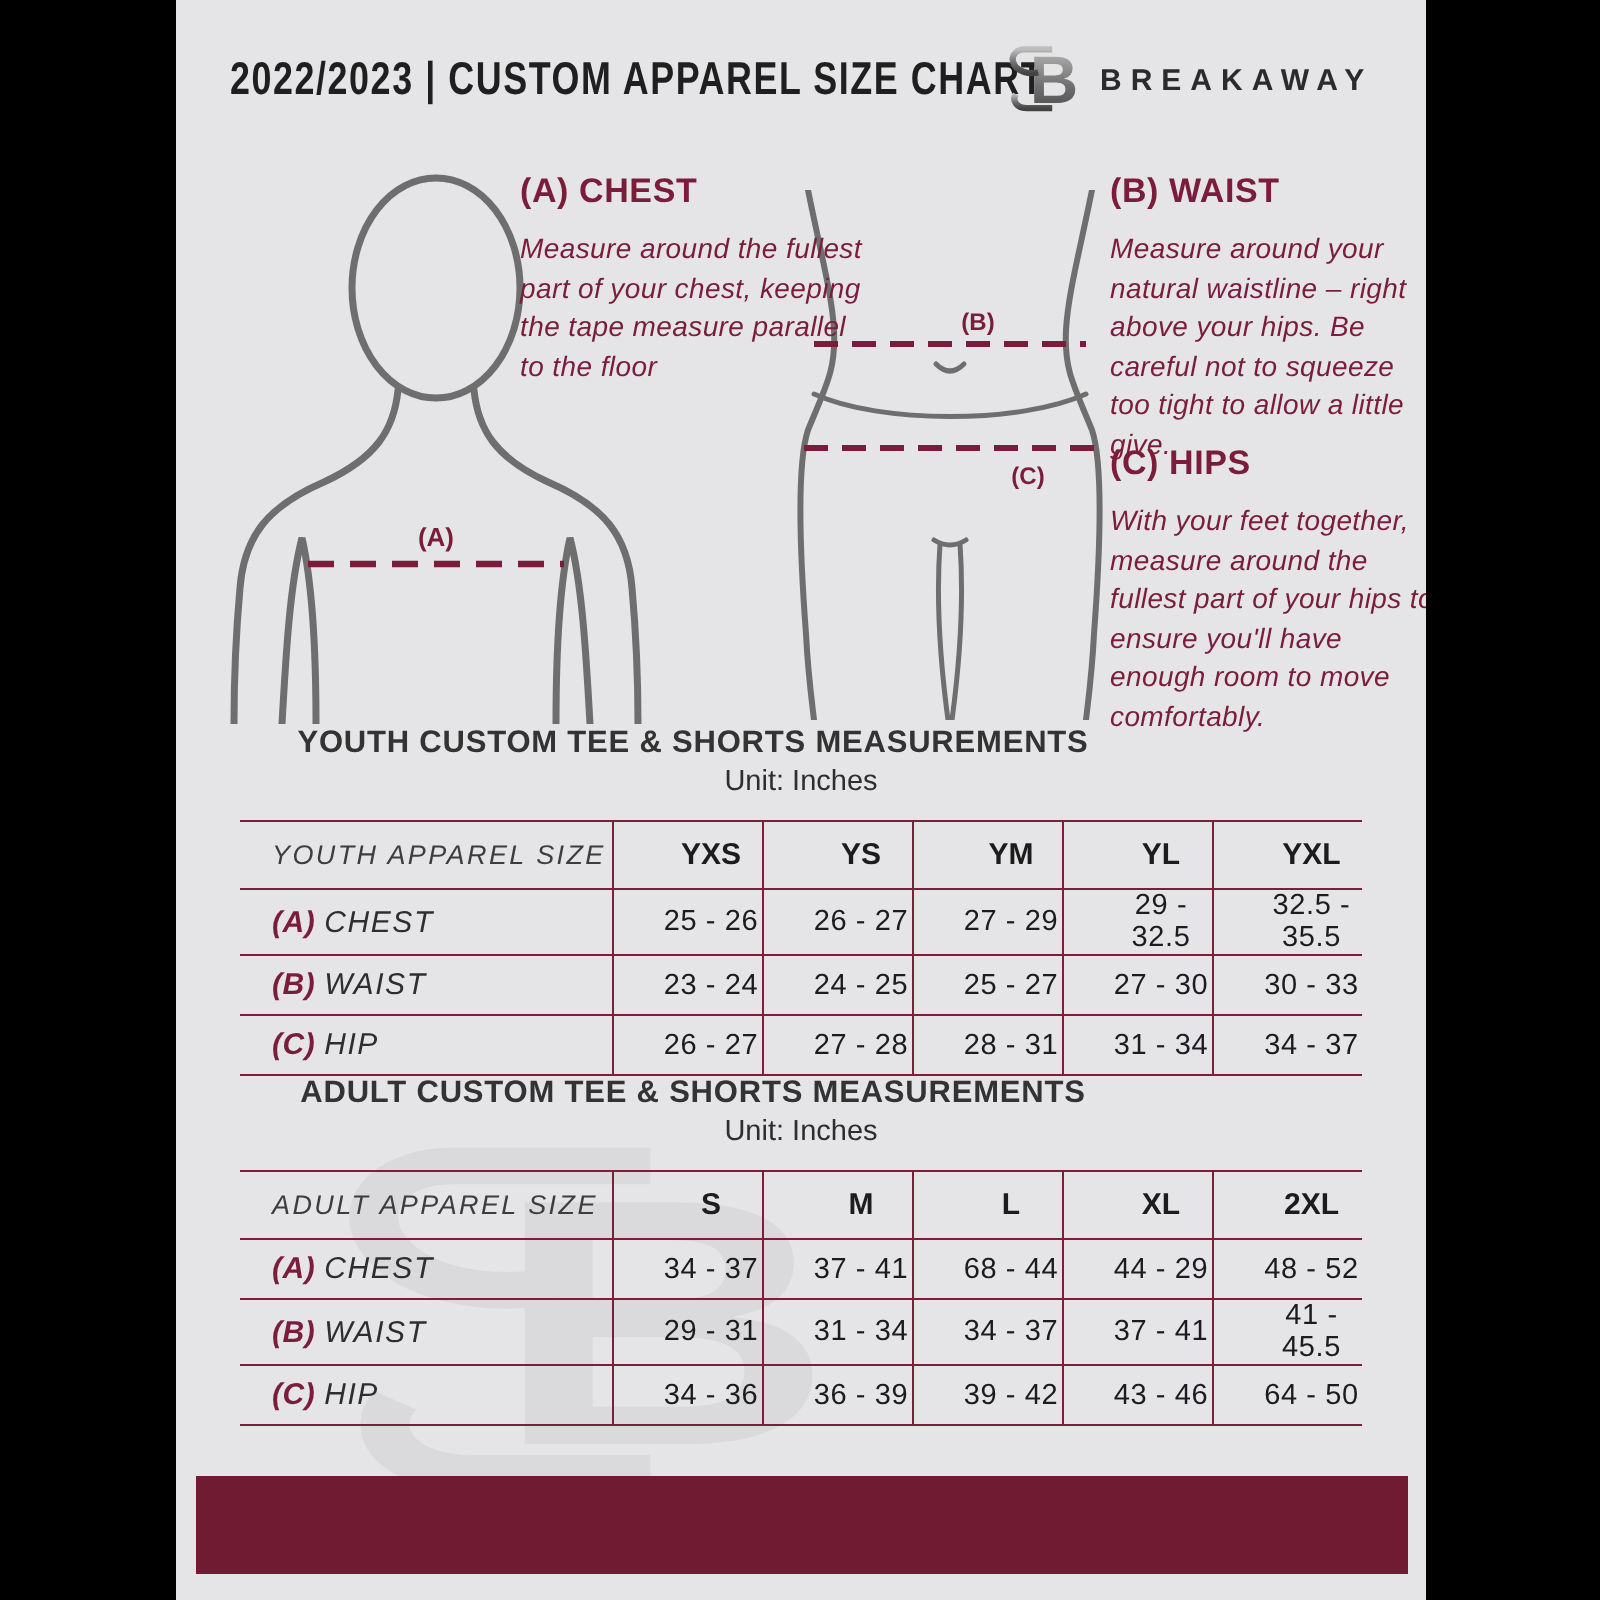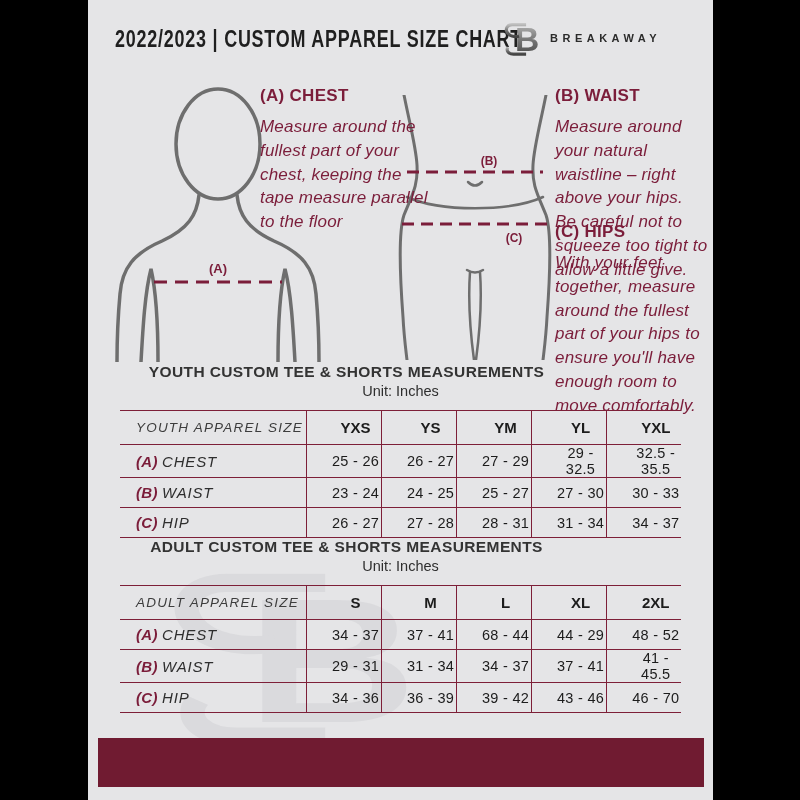--- a/index.html
+++ b/index.html
@@ -28,35 +28,35 @@
   .doc-title{
     position:absolute;left:27px;top:26px;
     font-size:23px;font-weight:700;color:#1f1f1f;
     letter-spacing:1px;white-space:nowrap;
     transform:scaleX(0.78);transform-origin:left center;
     z-index:1;
   }
   .logo-box{position:absolute;left:415px;top:15px;width:42px;height:46px;z-index:1;}
   .brand-name{
     position:absolute;left:462px;top:32px;
-    font-size:11px;font-weight:700;color:#2b2b2b;letter-spacing:4.5px;
+    font-size:15px;font-weight:700;color:#2b2b2b;letter-spacing:4.5px;
     white-space:nowrap;z-index:1;
   }
   
   .fig{position:absolute;z-index:1;}
   #fig-upper{left:22px;top:82px;}
   #fig-lower{left:302px;top:95px;}
   
   .instr{position:absolute;z-index:1;}
   .instr h3{
     font-size:17px;font-weight:700;color:var(--maroon);
     letter-spacing:0.3px;margin-bottom:9px;
   }
   .instr p{
-    font-size:17px;font-style:italic;color:var(--maroon);
+    font-size:14px;font-style:italic;color:var(--maroon);
     line-height:1.4;letter-spacing:0.2px;
   }
   #instr-chest{left:172px;top:86px;width:172px;}
   #instr-waist{left:467px;top:86px;width:154px;}
   #instr-hips{left:467px;top:222px;width:162px;}
   
   .sect-title{
     position:absolute;left:0;width:517px;text-align:center;
     font-size:15.5px;font-weight:700;color:#333;letter-spacing:0.4px;z-index:1;
   }
@@ -235,19 +235,19 @@
         <td>34 - 37</td>
         <td>37 - 41</td>
         <td>41 - 45.5</td>
       </tr>
       <tr>
         <td class="c0"><span class="marker">(C)</span> <span class="rowlabel">HIP</span></td>
         <td>34 - 36</td>
         <td>36 - 39</td>
         <td>39 - 42</td>
         <td>43 - 46</td>
-        <td>46 - 70</td>
+        <td>64 - 50</td>
       </tr>
     </tbody>
   </table>
 
   <div id="footer-bar"></div>
 </div>
 
 </body></html>

